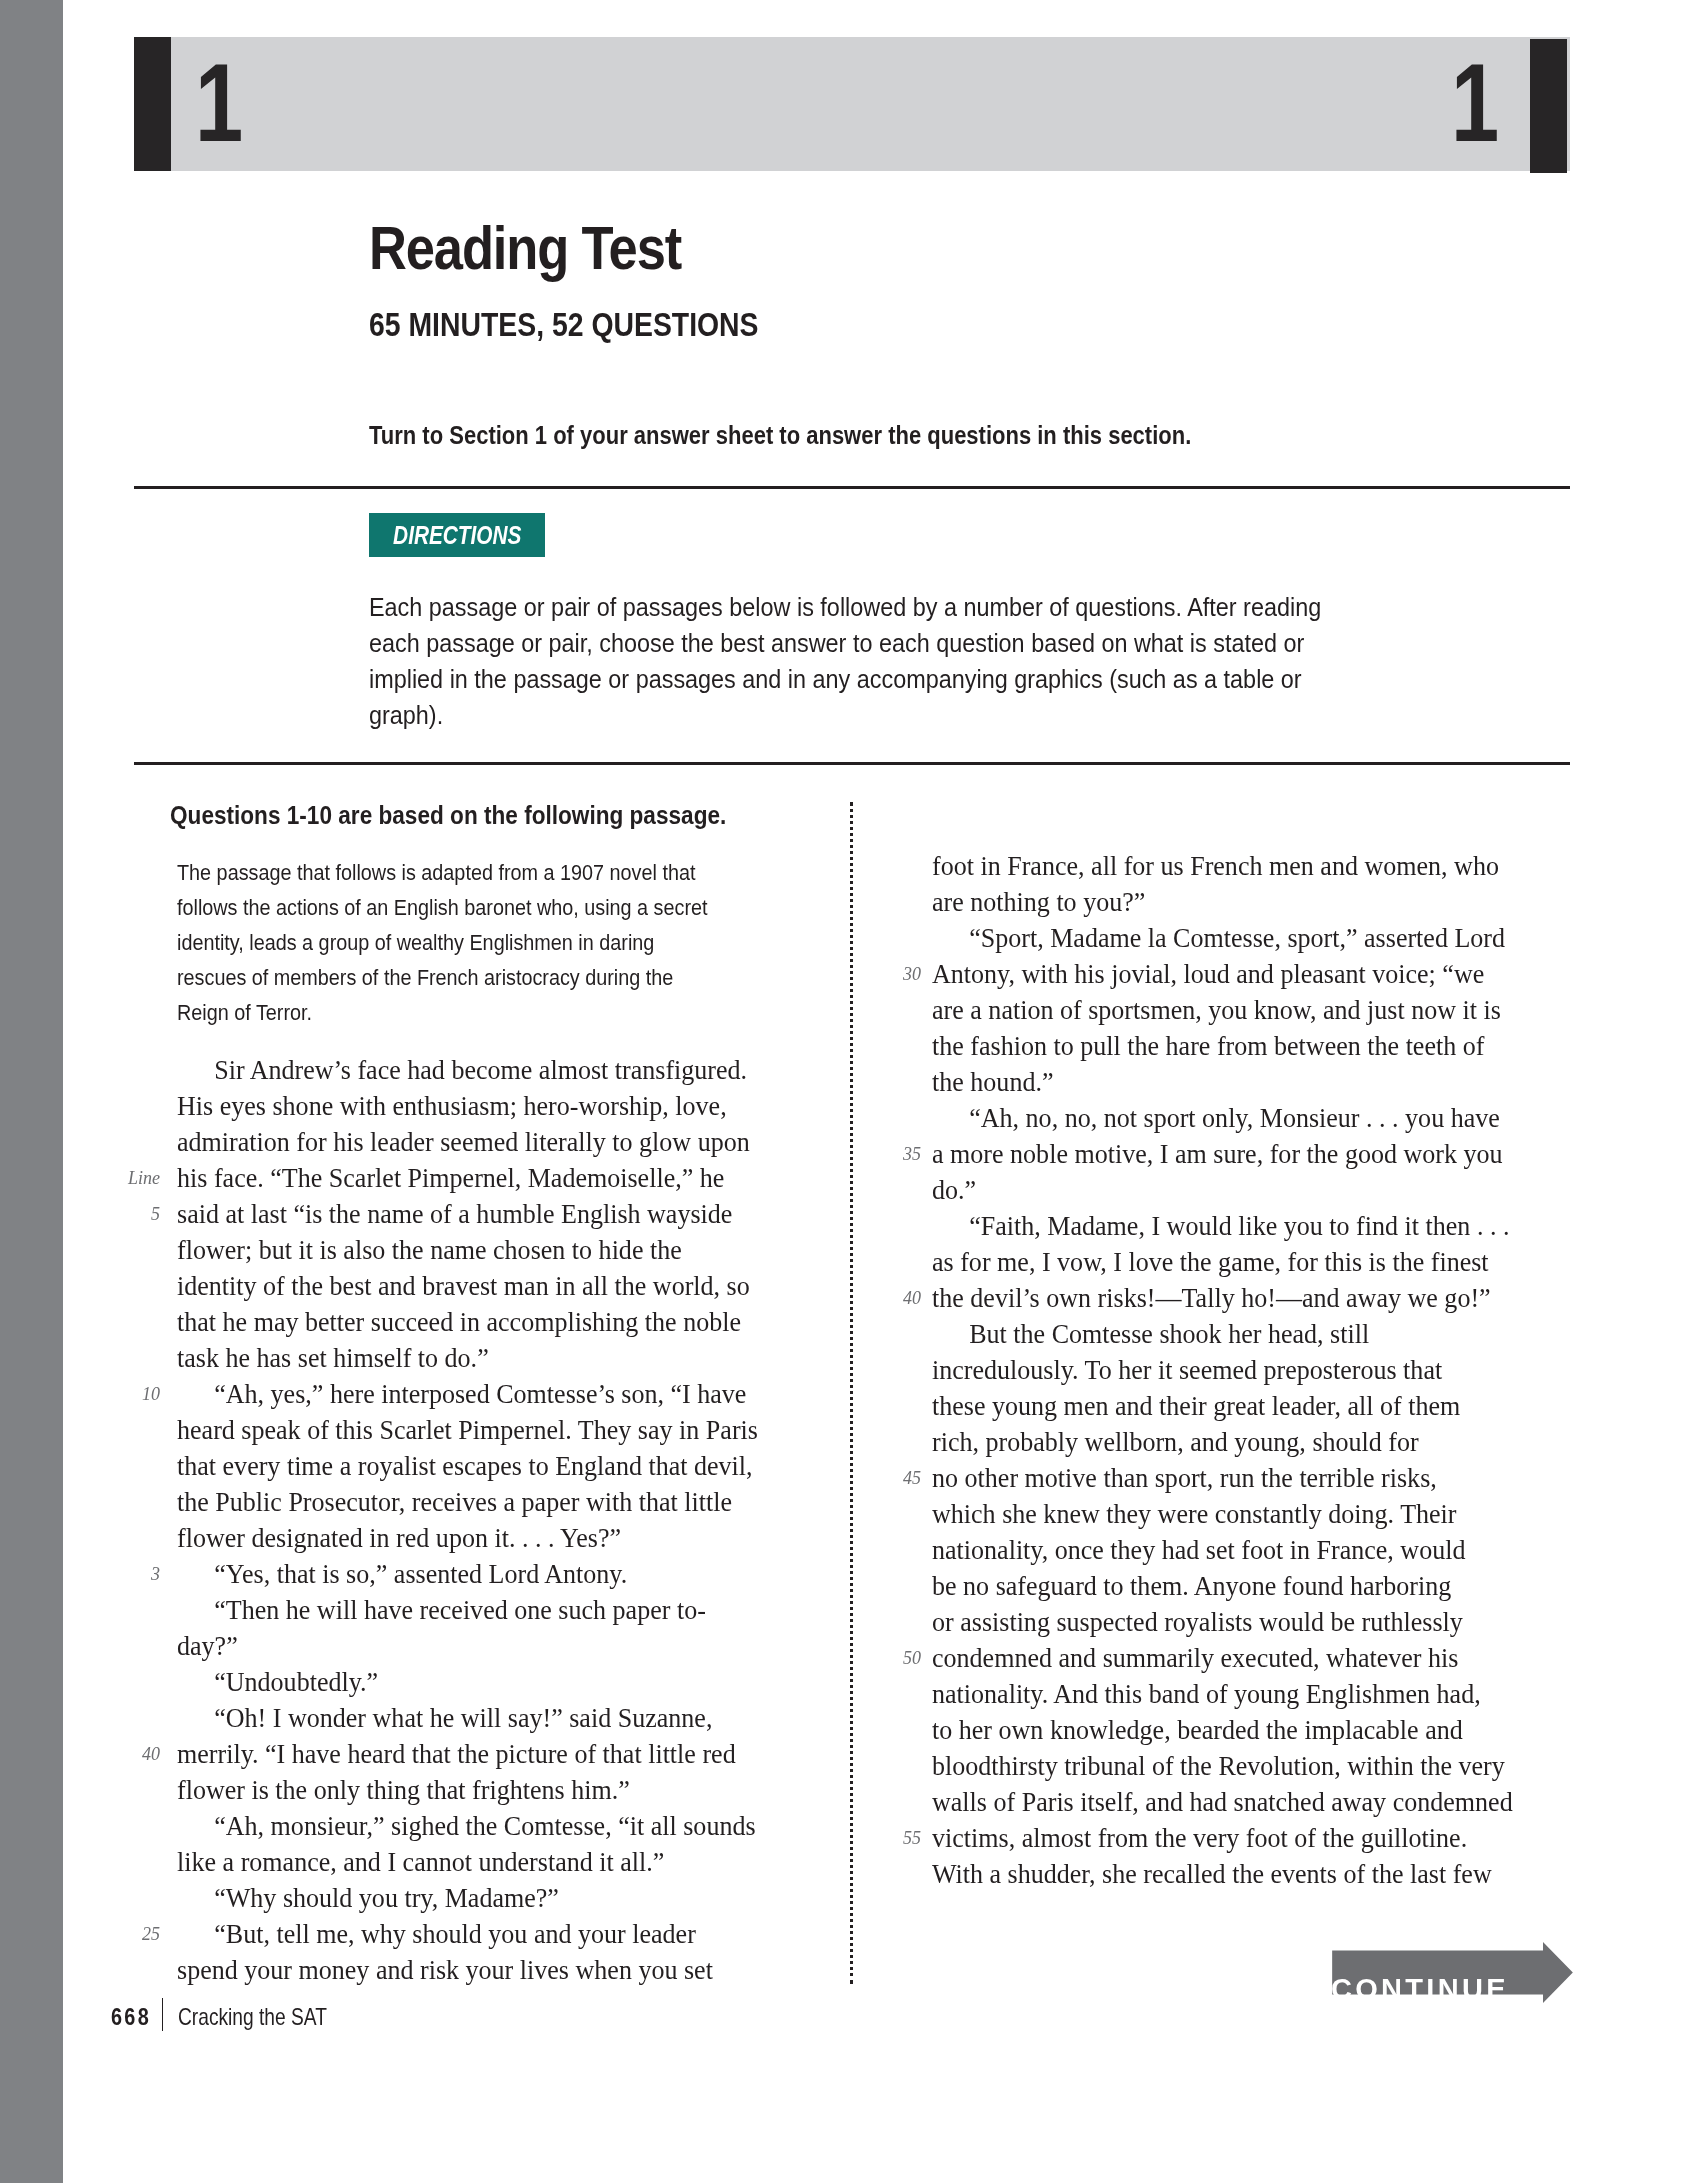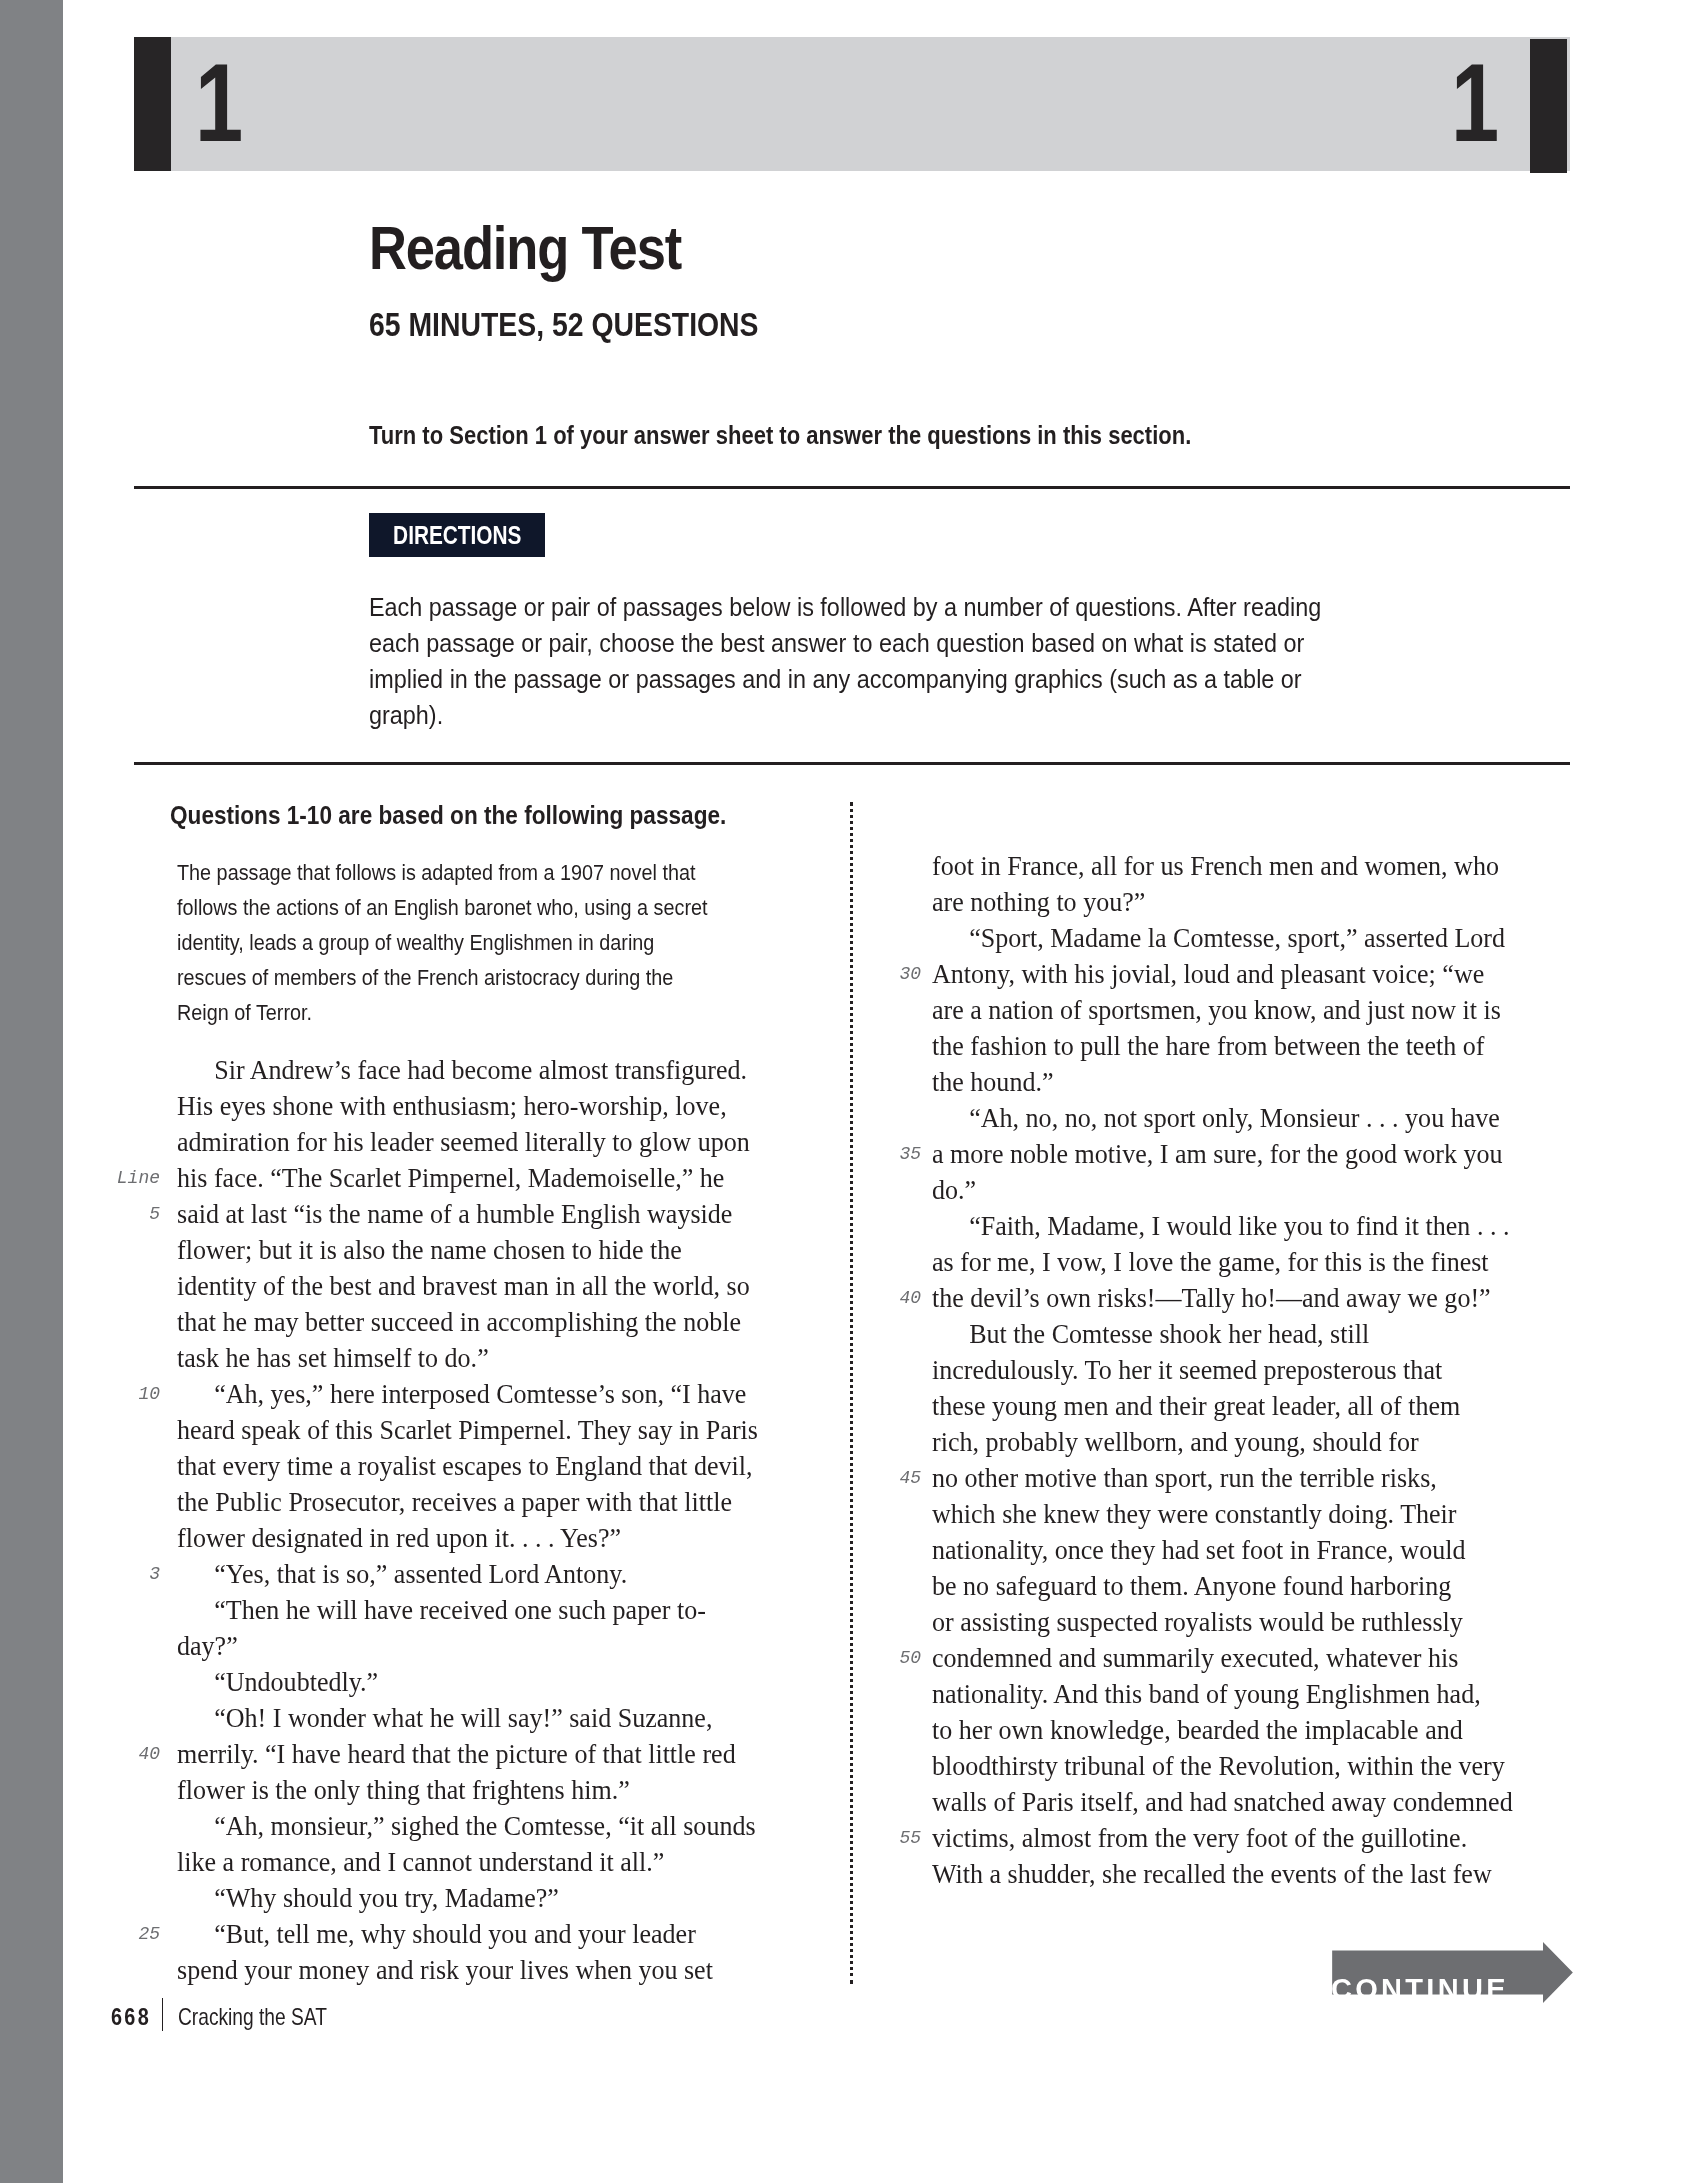--- a/index.html
+++ b/index.html
@@ -22,36 +22,36 @@
     letter-spacing:-1.3px; transform:scaleX(0.86); transform-origin:left top; white-space:nowrap; }
   .subtitle { position:absolute; left:369px; top:305px; font-weight:bold; font-size:33px; line-height:40px;
     transform:scaleX(0.86); transform-origin:left top; white-space:nowrap; }
   .instruction { position:absolute; left:369px; top:419px; font-weight:bold; font-size:25px; line-height:33px;
     transform:scaleX(0.88); transform-origin:left top; white-space:nowrap; }
 
   .rule { position:absolute; left:134px; width:1436px; height:2.7px; background:#231f20; }
   .rule.top { top:486px; }
   .rule.bottom { top:762px; }
 
-  .directions-badge { position:absolute; left:369px; top:513px; width:176px; height:44px; background:#0f172a;
-    color:#fff; font-weight:bold; font-size:25.4px; line-height:44px; text-align:center; }
+  .directions-badge { position:absolute; left:369px; top:513px; width:176px; height:44px; background:#0f766e;
+    color:#fff; font-weight:bold; font-size:25.4px; line-height:44px; text-align:center;font-style:italic; }
   .directions-badge span { display:inline-block; transform:scaleX(0.82); }
   .directions-text { position:absolute; left:369px; top:589px; width:1069px; font-size:26px; line-height:36px; }
   .directions-text .dl { display:block; white-space:nowrap; transform:scaleX(0.90); transform-origin:left top; }
 
   .q-heading { position:absolute; left:170px; top:799px; font-weight:bold; font-size:25.4px; line-height:33px;
     white-space:nowrap; transform:scaleX(0.89); transform-origin:left top; }
   .intro { position:absolute; left:177px; top:855px; font-size:22px; line-height:35px; }
   .intro .il { display:block; white-space:nowrap; transform:scaleX(0.90); transform-origin:left top; }
 
   .col { position:absolute; }
   .col.left { left:107px; top:1052px; width:708px; }
   .col.right { left:862px; top:808px; width:722px;margin-top:40px; }
   .pline { position:relative; height:36px; line-height:36px; white-space:nowrap; }
-  .pline .num { position:absolute; top:0; width:53px; text-align:right; font-family:Liberation Mono, monospace;
+  .pline .num { position:absolute; top:0; width:53px; text-align:right; font-family:Liberation Serif, serif;
     font-style:italic; font-size:18px; color:#6d6e71; }
   .col.left .pline .num { left:0; }
   .col.right .pline .num { left:0; width:59px; }
   .pline .txt { position:absolute; top:0; font-family:"Liberation Serif", serif; font-size:28px; color:#231f20;
     transform:scaleX(0.93); transform-origin:left top; }
   .col.left .pline .txt { left:70px; }
   .col.right .pline .txt { left:70px; }
   .pline.indent .txt { padding-left:40px; }
 
   .divider { position:absolute; left:850px; top:802px; width:0; height:1182px; border-left:3.3px dotted #231f20; }

